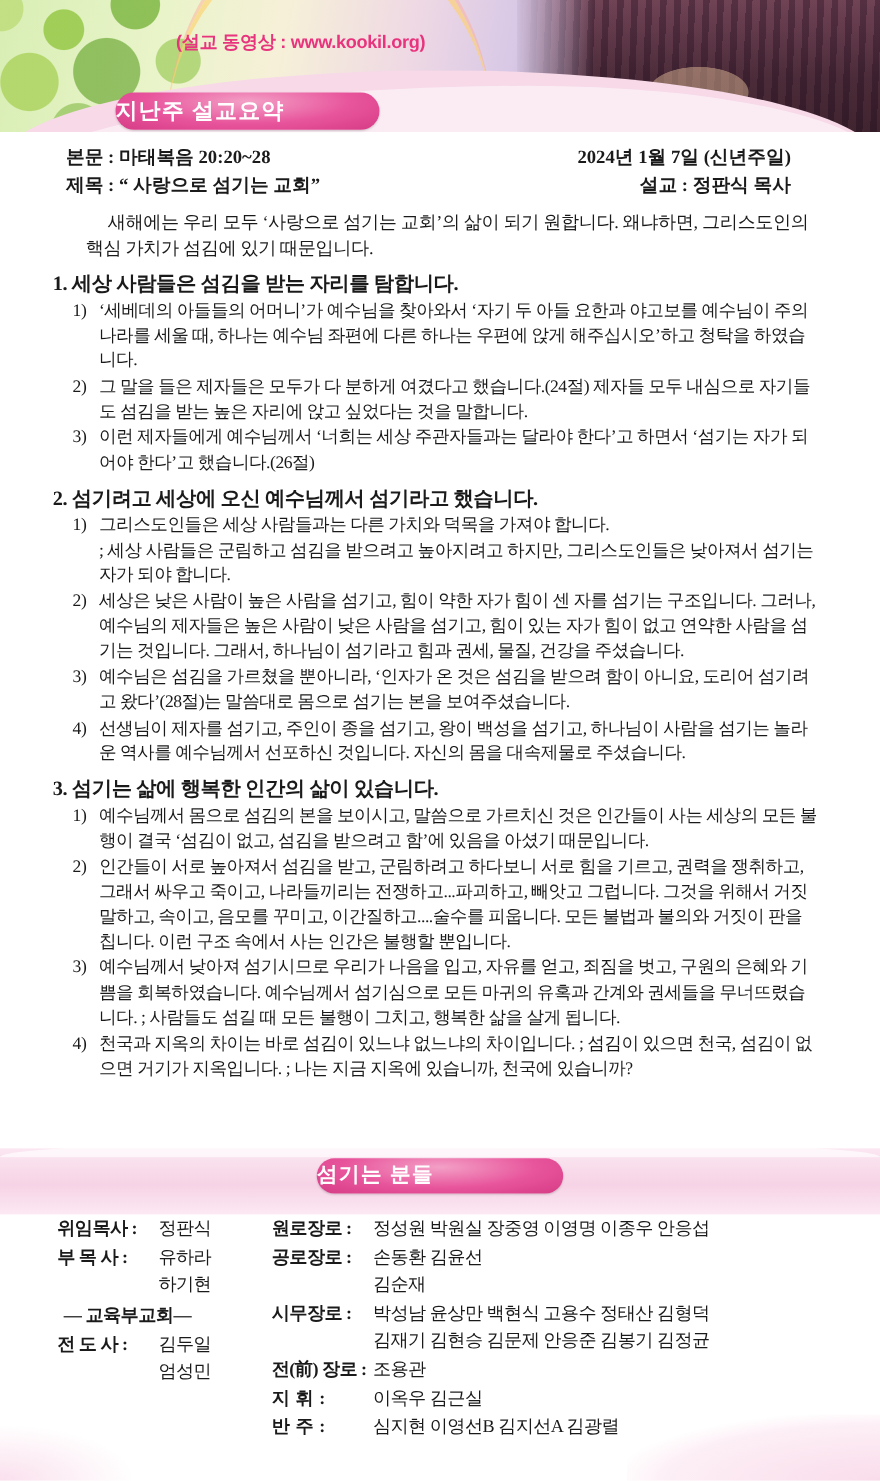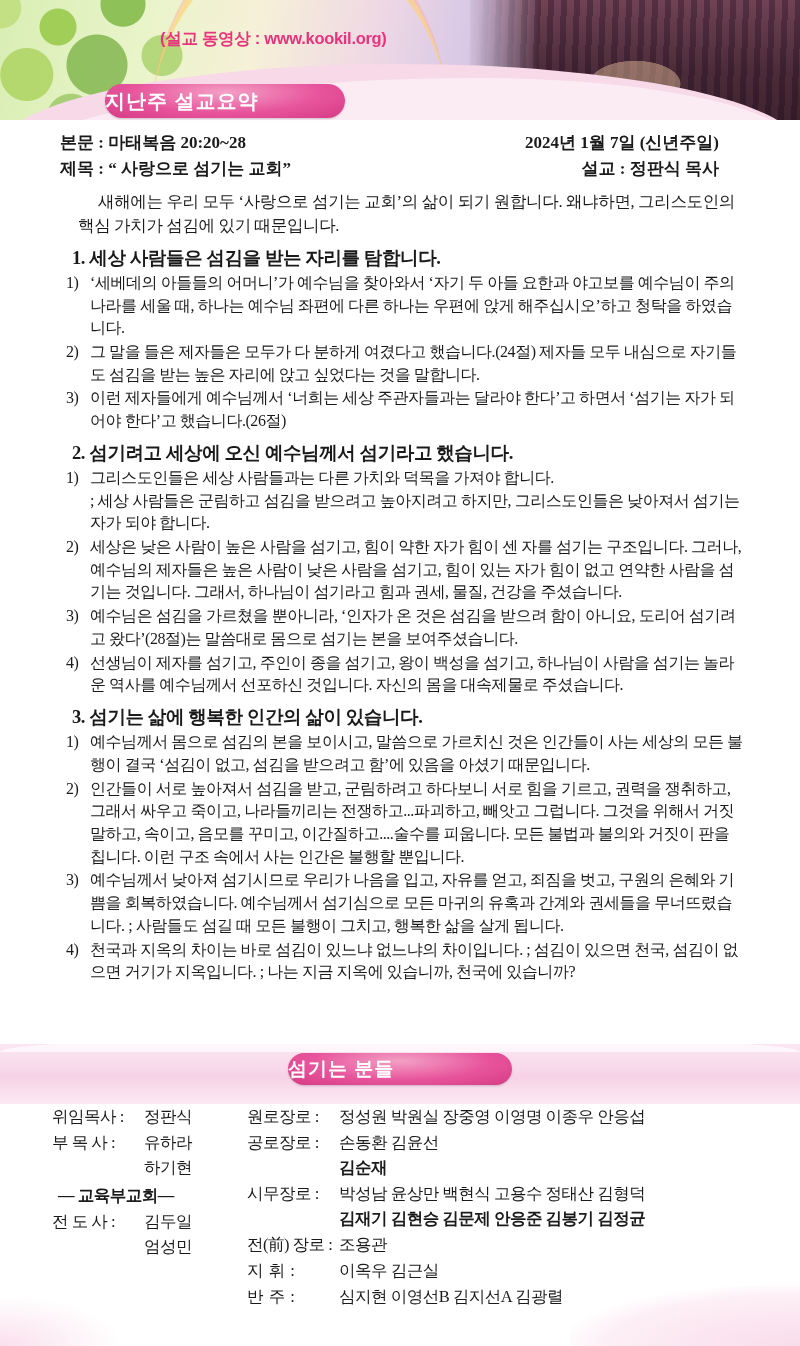--- a/index.html
+++ b/index.html
@@ -129,21 +129,20 @@
     text-indent: 20px;
     letter-spacing: -0.35px;
   }
 
   .point {
     margin-top: 7px;
     padding: 0 56px 0 48px;
     font-size: 18.5px;
     font-weight: bold;
     letter-spacing: -0.4px;
-    margin-left: 24px;
   }
   ol.subs {
     list-style: none;
     margin: 2px 0 0 0;
     padding: 0 56px 0 66px;
   }
   ol.subs li {
     position: relative;
     font-size: 16px;
     line-height: 1.42;
@@ -188,28 +187,28 @@
     font-size: 16.5px;
     display: flex;
     gap: 10px;
     letter-spacing: -0.5px;
   }
   .staff-col-left { width: 185px; flex: 0 0 185px; }
   .staff-col-right { flex: 1 1 auto; }
 
   .srow { display: flex; align-items: baseline; line-height: 1.58; }
   .srole {
-    font-weight: normal;
+    font-weight: bold;
     white-space: nowrap;
     flex: 0 0 auto;
   }
   .srole.w-left { width: 92px; }
   .srole.w-right { width: 92px; }
   .sval { flex: 1 1 auto; }
-  .sval-cont { padding-left: 92px; line-height: 1.5; font-weight: bold; }
+  .sval-cont { padding-left: 92px; line-height: 1.5; }
   .sval-cont-l { padding-left: 92px; line-height: 1.5; }
   .divider-label {
     font-weight: bold;
     margin: 4px 0 2px 6px;
     white-space: nowrap;
   }
   .spaced { letter-spacing: 0.5px; }
 
   
   .bottom-wedge {

